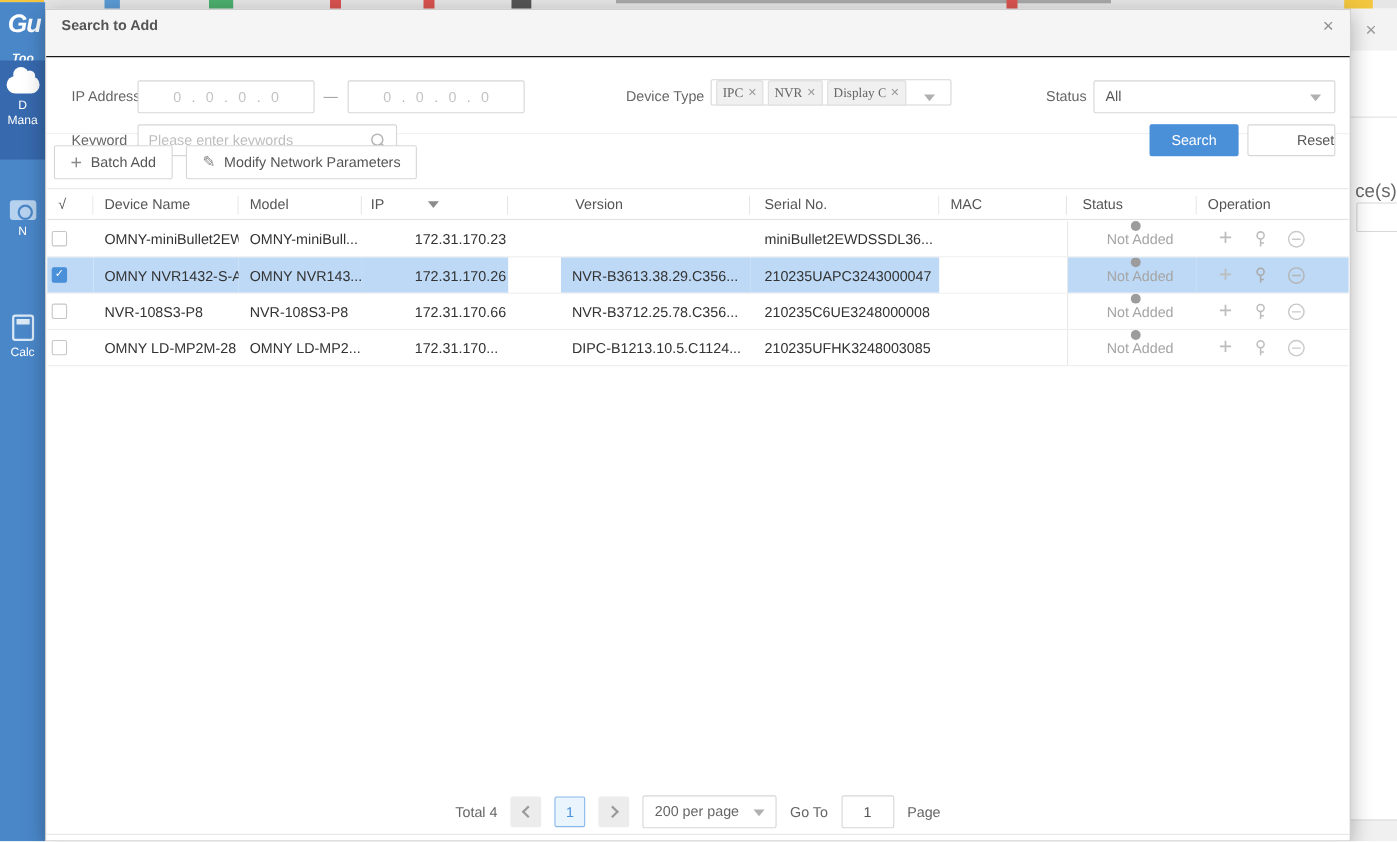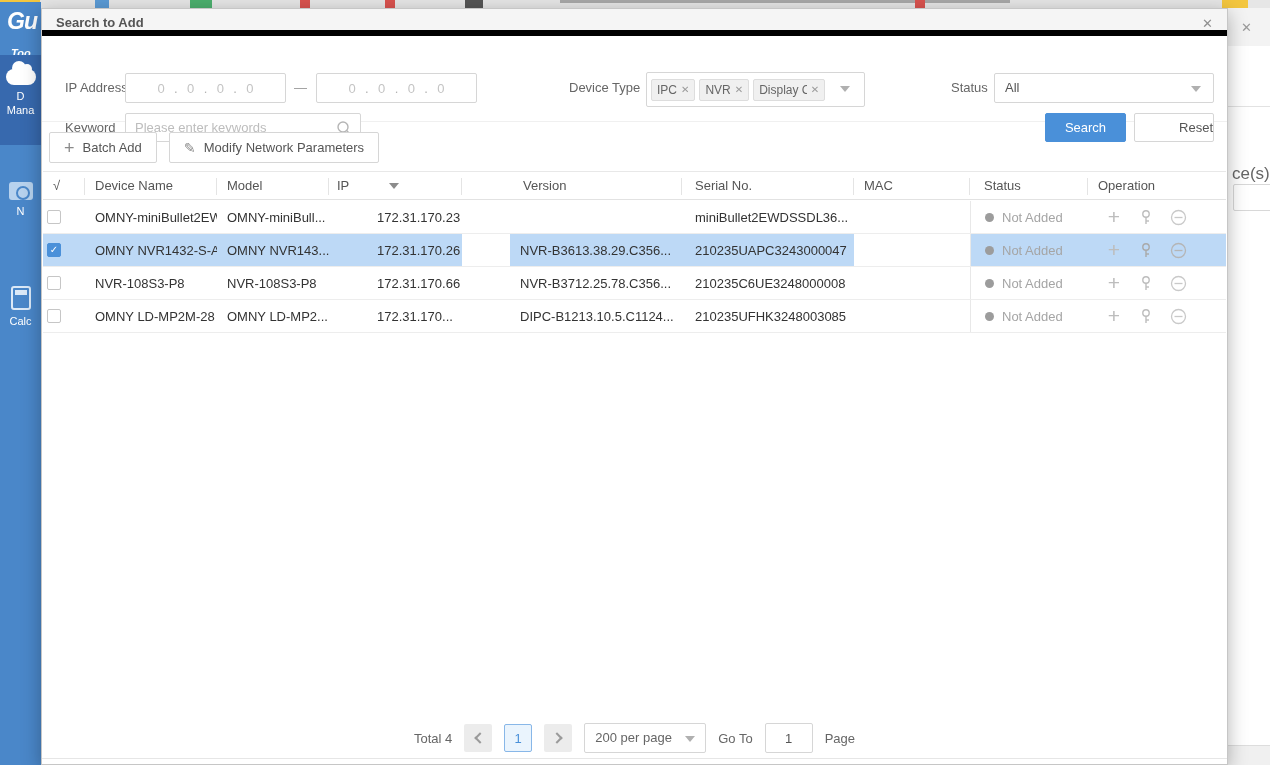--- a/index.html
+++ b/index.html
@@ -36,34 +36,34 @@
   .bg-right .bar { position:absolute; left:0; top:0; width:42px; height:38px; background:#f3f3f3; }
   .bg-right .x { position:absolute; left:13px; top:12px; font-size:13px; color:#9a9a9a; cursor:pointer; }
   .bg-right .hline { position:absolute; left:0; top:98px; width:42px; border-top:1px solid #e2e2e2; }
   .bg-right .partial { position:absolute; left:4px; top:156px; color:#666; font-size:17px; }
   .bg-right .pbox { position:absolute; left:5px; top:176px; width:40px; height:27px; border:1px solid #d8d8d8; border-radius:2px; background:#fff; }
   .bg-right .foot { position:absolute; left:0; bottom:0; width:42px; height:20px; background:#f0f0f0; border-top:1px solid #ddd; }
 
   
   .dialog { position:absolute; left:41px; top:8px; width:1187px; height:757px; background:#fff;
     border:1px solid #c6c6c6; box-shadow:0 5px 18px rgba(0,0,0,.30); }
-  .titlebar { position:absolute; left:0; top:0; right:0; height:27px; background:#f5f5f5; border-bottom:6px solid #000000; }
+  .titlebar { position:absolute; left:0; top:0; right:0; height:43px; background:#f5f5f5; border-bottom:1px solid #000000; }
   .titlebar .t { position:absolute; left:14px; top:6px; font-weight:bold; color:#555; }
   .titlebar .close { position:absolute; right:10px; top:5px; font-size:13px; color:#8f8f8f; cursor:pointer; padding:2px 4px; }
 
   
   .filter { position:absolute; left:0; top:27px; right:0; height:86px; border-bottom:1px solid #f0f0f0; }
   .flabel { position:absolute; color:#666; line-height:30px; }
   .ipbox { position:absolute; width:161px; height:30px; border:1px solid #d6d6d6; border-radius:2px; background:#fff;
     display:flex; align-items:center; justify-content:center; gap:2px; }
   .ipbox .oct { color:#c4c4c4; width:22px; text-align:center; }
   .ipbox .dot { color:#b3b3b3; }
   .dash { position:absolute; left:252px; top:37px; line-height:30px; color:#999; }
-  .tagbox { position:absolute; left:604px; top:36px; width:219px; height:35px; border:1px solid #d6d6d6; border-radius:2px;
-    background:#fff; display:flex; align-items:center; padding-left:4px; gap:4px; }
+  .tagbox { position:absolute; left:604px; top:36px; width:219px; height:24px; border:1px solid #d6d6d6; border-radius:2px;
+    background:#fff; display:flex; align-items:center; padding-left:4px; gap:4px;font-family:Liberation Serif, serif; }
   .tag { display:flex; align-items:center; gap:4px; background:#f0f0f0; border:1px solid #ddd; border-radius:2px;
     padding:3px 5px; font-size:12px; color:#666; white-space:nowrap; max-width:72px; }
   .tag .txt { overflow:hidden; max-width:52px; }
   .tag .rm { color:#9a9a9a; font-size:10px; cursor:pointer; }
   .caret { width:0; height:0; border-left:5px solid transparent; border-right:5px solid transparent; border-top:6px solid #b0b0b0; }
   .tagbox .caret { position:absolute; right:14px; top:13px; }
   .select { position:absolute; border:1px solid #d6d6d6; border-radius:2px; background:#fff; height:30px; line-height:28px;
     padding-left:10px; color:#555; }
   .select .caret { position:absolute; right:12px; top:12px; }
   .kw { position:absolute; left:83px; top:77px; width:236px; height:29px; border:1px solid #d6d6d6; border-radius:2px; background:#fff; }
@@ -91,21 +91,21 @@
   .thead .hc:last-child::after { border:none; }
   .sortcaret { width:0; height:0; border-left:5px solid transparent; border-right:5px solid transparent; border-top:6px solid #8c8c8c; margin-left:40px; }
   .c0{width:42px;} .c1{width:132px;} .c2{width:112px;} .c3{width:133px;} .c4{width:48px;margin-top:32px;}
   .c5{width:172px;} .c6{width:172px;} .c7{width:116px;} .c8{width:118px;} .c9{flex:1;}
   .tbody { position:absolute; left:1px; top:192px; right:1px; }
   .trow { display:flex; height:33px; border-bottom:1px solid #ededed; color:#333; }
   .trow .td { display:flex; align-items:center; padding-left:10px; white-space:nowrap; overflow:hidden; }
   .trow .td.c3 { padding-left:48px; }
   .trow .td.c4 { padding-left:13px; }
   .trow .td.c6 { padding-left:13px; }
-  .trow .td.c8 { border-left:1px solid #e8e8e8; padding-left:14px; }
+  .trow .td.c8 { border-left:1px solid #e8e8e8; padding-left:14px;flex-direction:column; }
   .trow.selected .td { background:#bdd9f6; }
   .trow.selected .td.c7 { background:#fff; }
   .cb { width:14px; height:14px; border:1px solid #c6c6c6; border-radius:2px; background:#fff; margin-left:4px; cursor:pointer;
     display:flex; align-items:center; justify-content:center; }
   .cb .mk { display:none; }
   .cb.checked { background:#4a90d9; border-color:#4a90d9; }
   .cb.checked .mk { display:block; color:#fff; font-size:10px; line-height:1; }
   .sdot { width:9px; height:9px; border-radius:50%; background:#9c9c9c; margin-right:8px; flex:none; }
   .stext { color:#a5a5a5; }
   .ops { gap:0 !important; }

